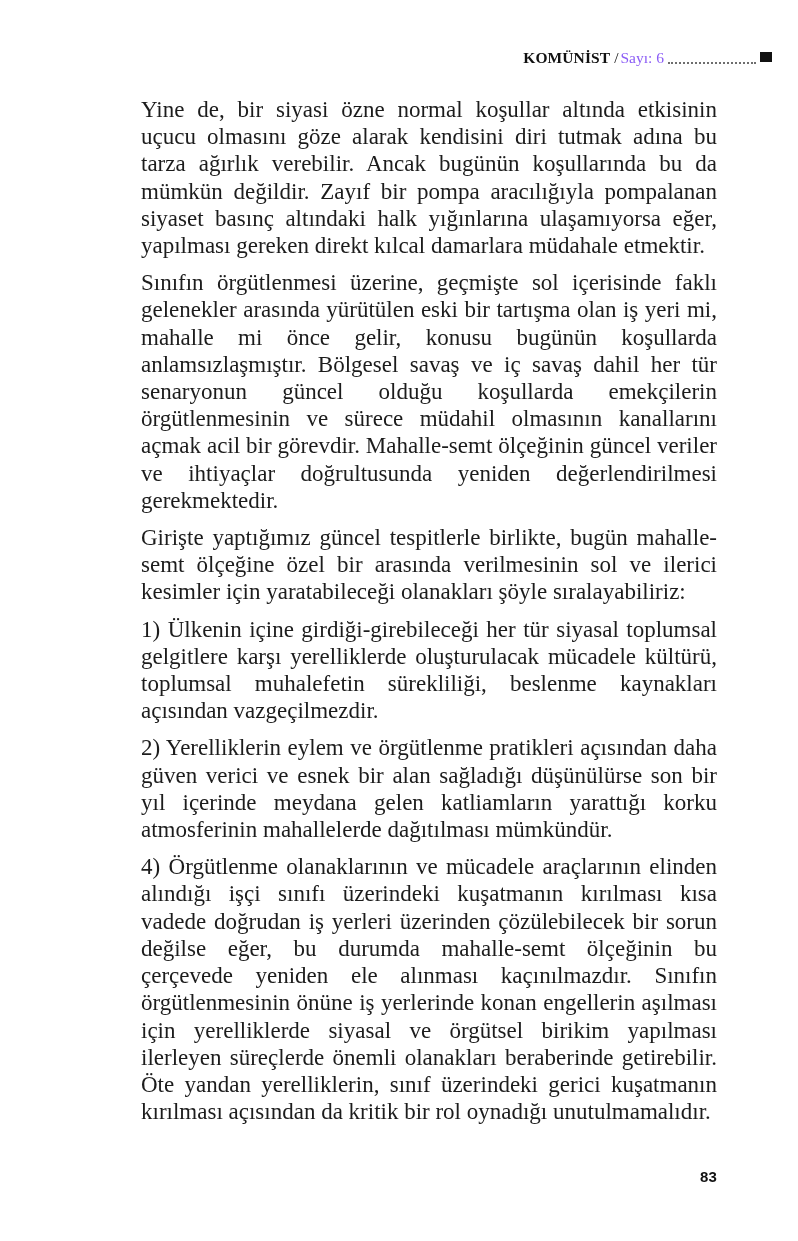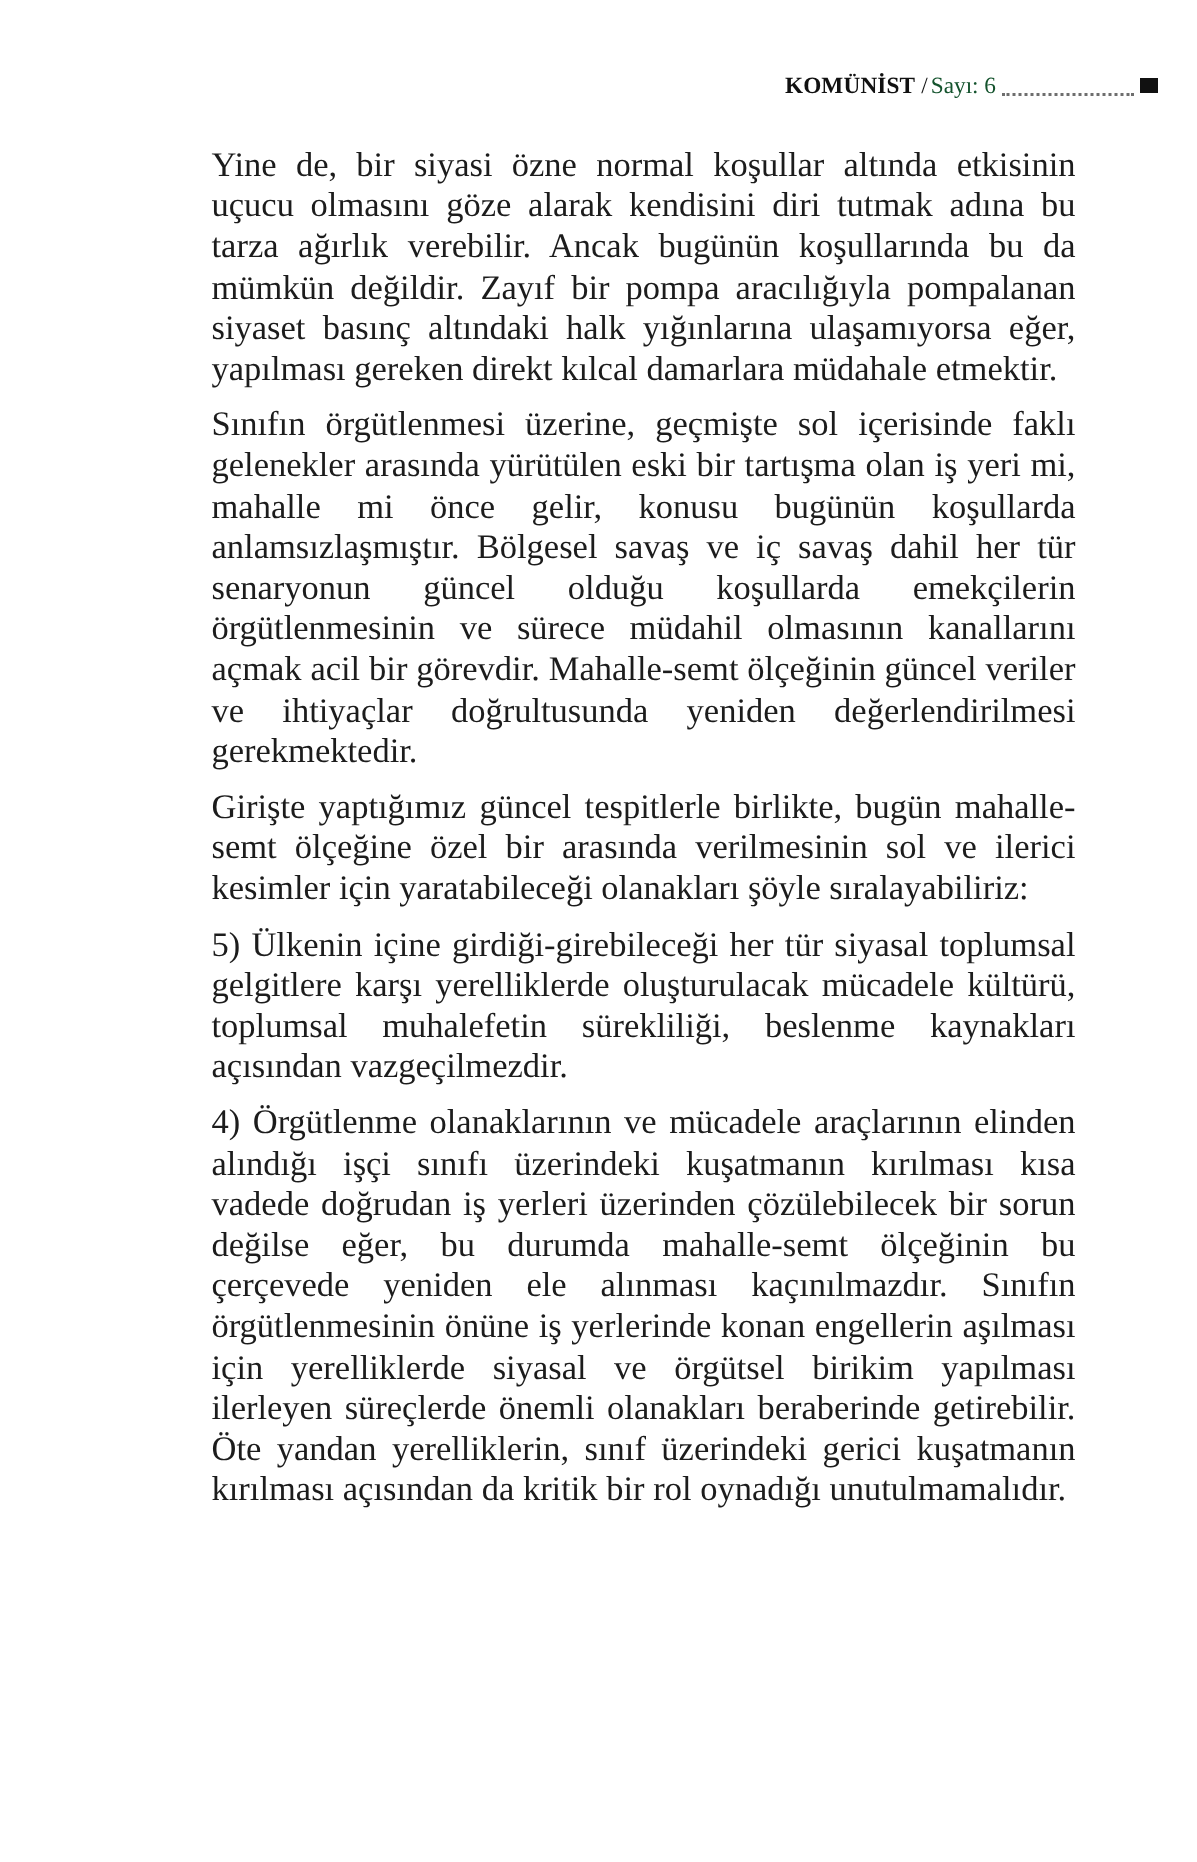--- a/index.html
+++ b/index.html
@@ -45,21 +45,21 @@
 
   .head-sep {
     font-size: 15.5px;
     color: #111111;
     white-space: nowrap;
     padding: 0 2px 0 4px;
   }
 
   .head-issue {
     font-size: 15.5px;
-    color: #14532d;
+    color: #8b5cf6;
     white-space: nowrap;
   }
 
   .head-leader {
     flex: 0 0 88px;
     height: 1px;
     margin: 6px 4px 0 4px;
     border-bottom: 2px dotted #6e6e6e;
     align-self: flex-end;
     margin-bottom: 6px;
@@ -120,18 +120,20 @@
     <span class="head-sep">/</span>
     <span class="head-issue">Sayı: 6</span>
     <span class="head-leader"></span>
     <span class="head-square"></span>
   </div>
 
   <div class="body-col">
     <p class="para">Yine de, bir siyasi özne normal koşullar altında etkisinin uçucu olmasını göze alarak kendisini diri tutmak adına bu tarza ağırlık verebilir. Ancak bugünün koşullarında bu da mümkün değildir. Zayıf bir pompa aracılığıyla pompalanan siyaset basınç altındaki halk yığınlarına ulaşamıyorsa eğer, yapılması gereken direkt kılcal damarlara müdahale etmektir.</p>
     <p class="para">Sınıfın örgütlenmesi üzerine, geçmişte sol içerisinde faklı gelenekler arasında yürütülen eski bir tartışma olan iş yeri mi, mahalle mi önce gelir, konusu bugünün koşullarda anlamsızlaşmıştır. Bölgesel savaş ve iç savaş dahil her tür senaryonun güncel olduğu koşullarda emekçilerin örgütlenmesinin ve sürece müdahil olmasının kanallarını açmak acil bir görevdir. Mahalle-semt ölçeğinin güncel veriler ve ihtiyaçlar doğrultusunda yeniden değerlendirilmesi gerekmektedir.</p>
     <p class="para">Girişte yaptığımız güncel tespitlerle birlikte, bugün mahalle-semt ölçeğine özel bir arasında verilmesinin sol ve ilerici kesimler için yaratabileceği olanakları şöyle sıralayabiliriz:</p>
-    <p class="para">5) Ülkenin içine girdiği-girebileceği her tür siyasal toplumsal gelgitlere karşı yerelliklerde oluşturulacak mücadele kültürü, toplumsal muhalefetin sürekliliği, beslenme kaynakları açısından vazgeçilmezdir.</p>
+    <p class="para">1) Ülkenin içine girdiği-girebileceği her tür siyasal toplumsal gelgitlere karşı yerelliklerde oluşturulacak mücadele kültürü, toplumsal muhalefetin sürekliliği, beslenme kaynakları açısından vazgeçilmezdir.</p>
+    <p class="para">2) Yerelliklerin eylem ve örgütlenme pratikleri açısından daha güven verici ve esnek bir alan sağladığı düşünülürse son bir yıl içerinde meydana gelen katliamların yarattığı korku atmosferinin mahallelerde dağıtılması mümkündür.</p>
     <p class="para">4) Örgütlenme olanaklarının ve mücadele araçlarının elinden alındığı işçi sınıfı üzerindeki kuşatmanın kırılması kısa vadede doğrudan iş yerleri üzerinden çözülebilecek bir sorun değilse eğer, bu durumda mahalle-semt ölçeğinin bu çerçevede yeniden ele alınması kaçınılmazdır. Sınıfın örgütlenmesinin önüne iş yerlerinde konan engellerin aşılması için yerelliklerde siyasal ve örgütsel birikim yapılması ilerleyen süreçlerde önemli olanakları beraberinde getirebilir. Öte yandan yerelliklerin, sınıf üzerindeki gerici kuşatmanın kırılması açısından da kritik bir rol oynadığı unutulmamalıdır.</p>
   </div>
 
+  <div class="folio">83</div>
 
 </div>
 
 </body></html>

